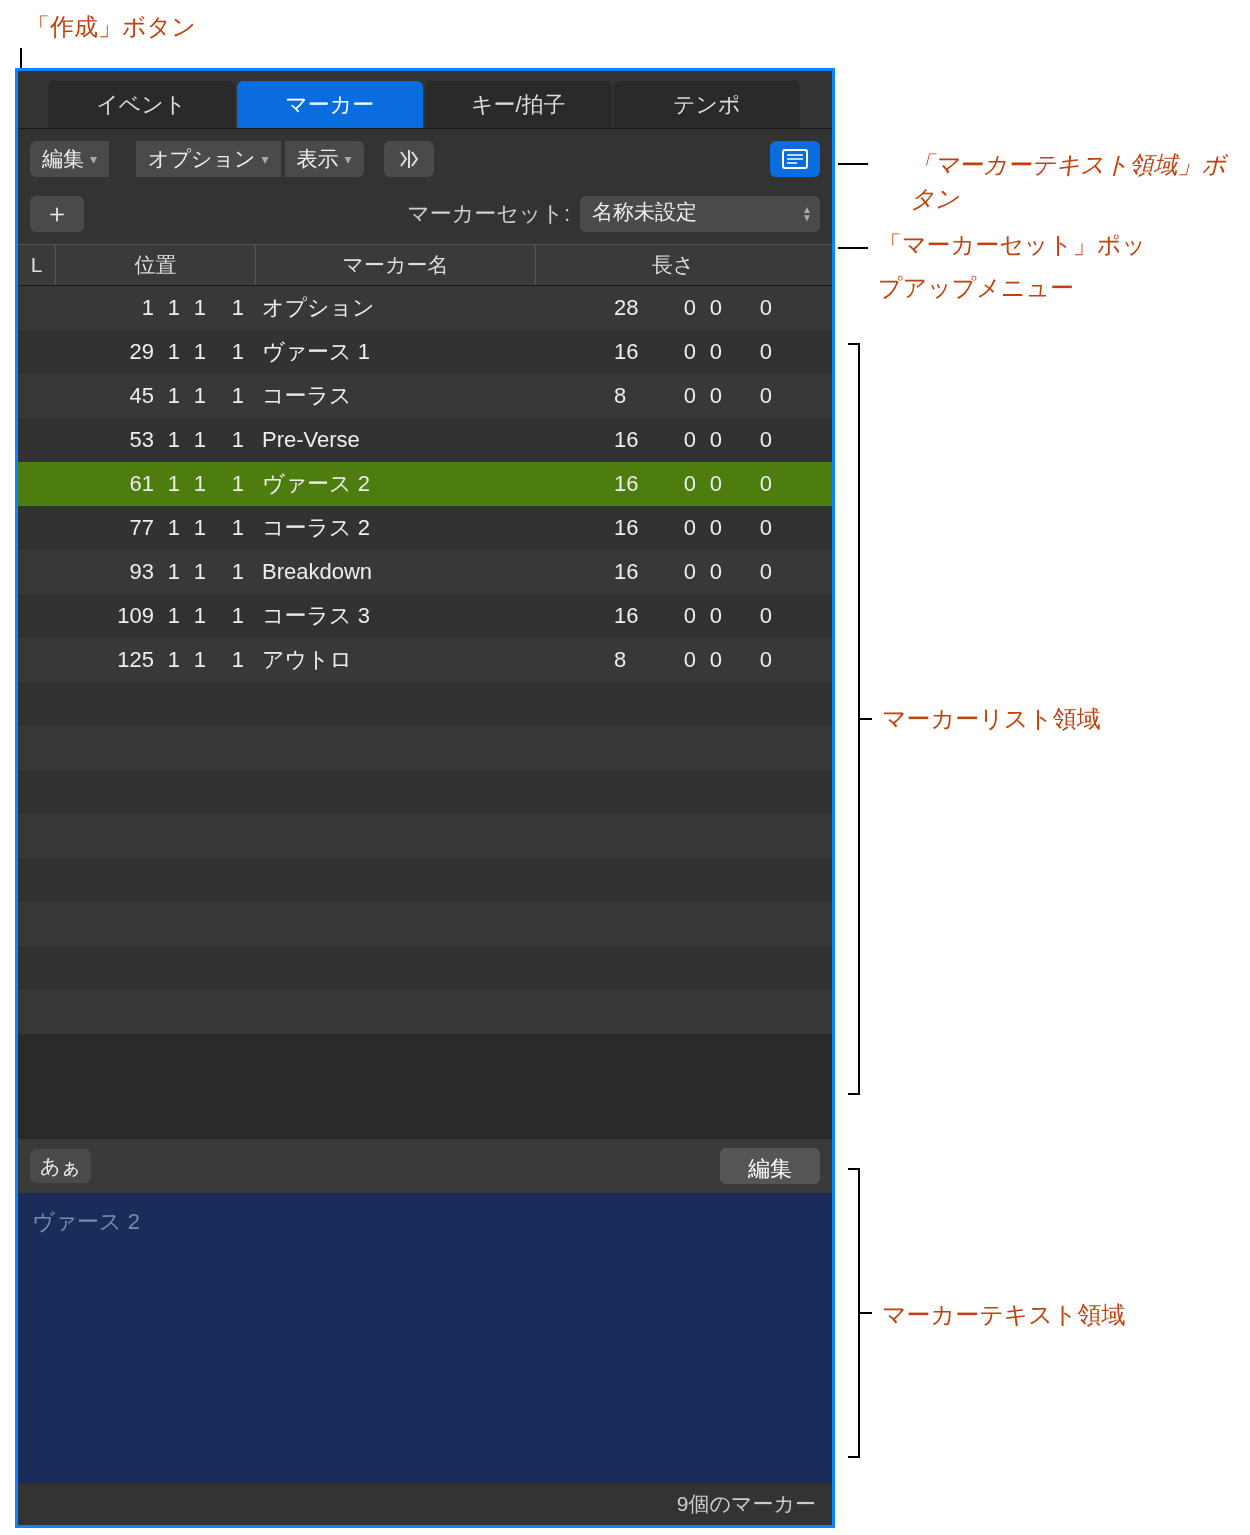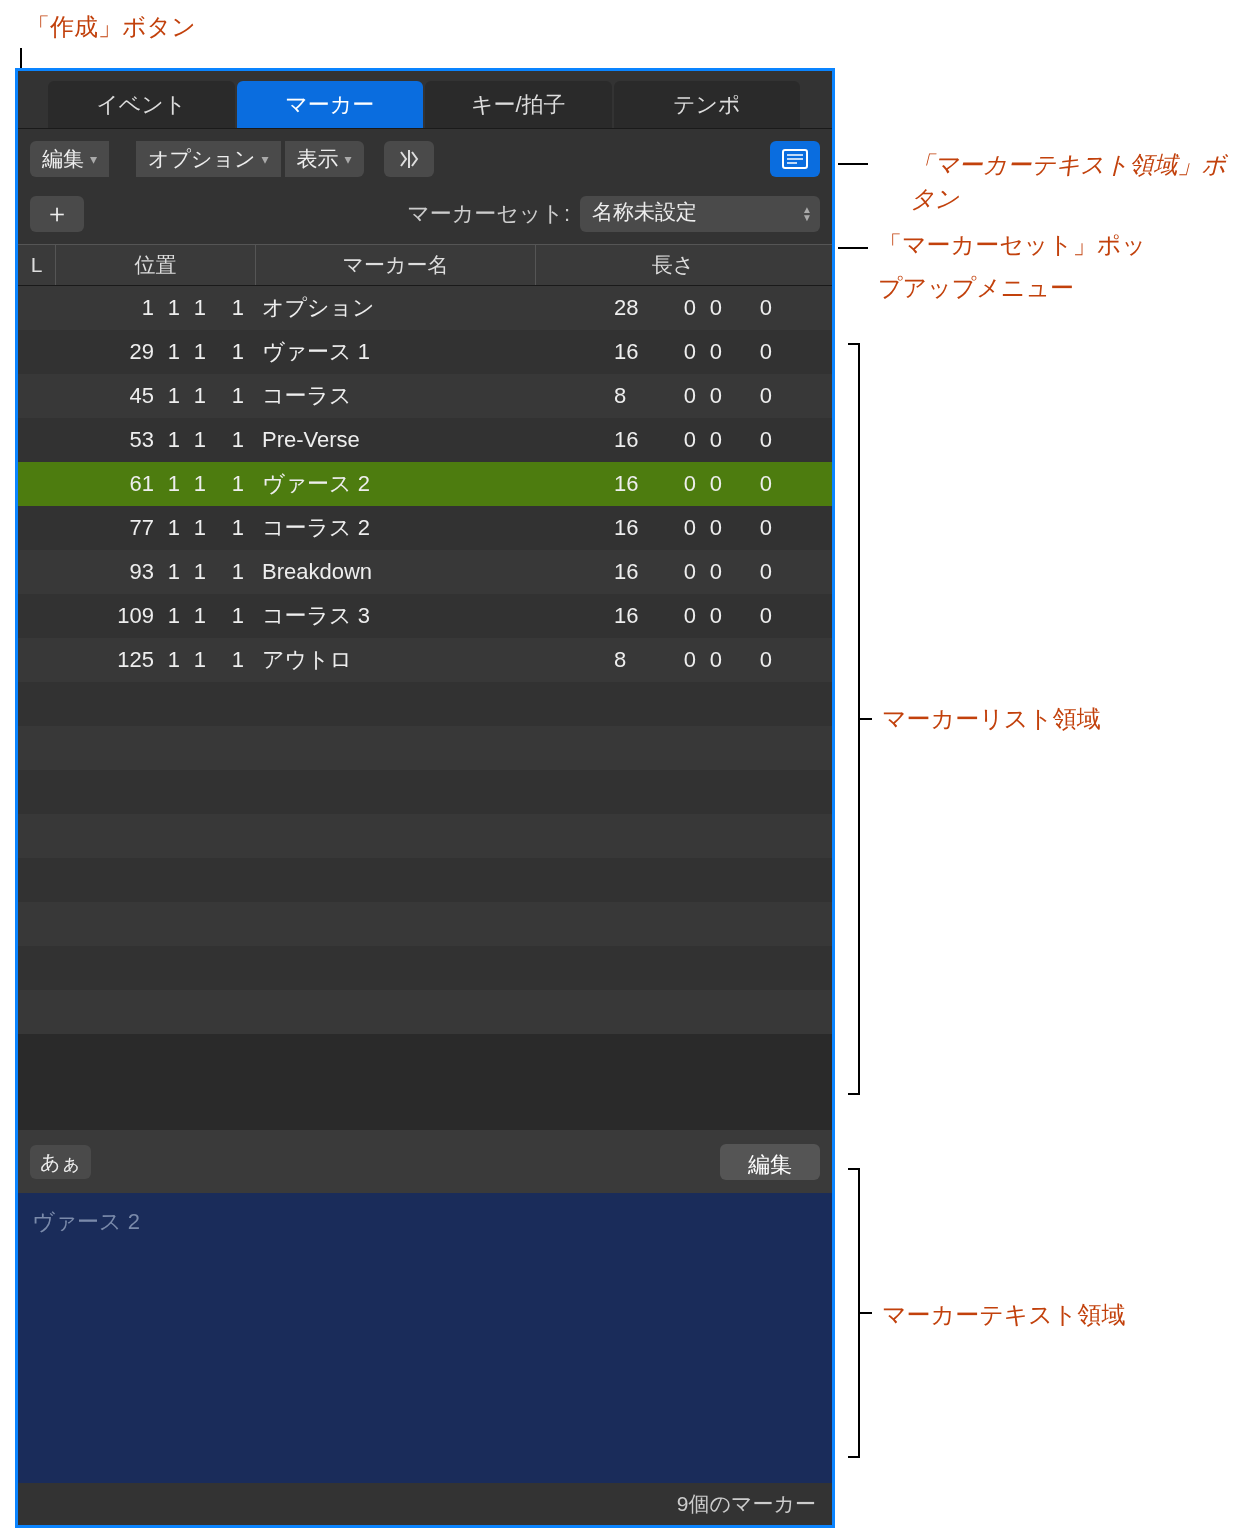--- a/index.html
+++ b/index.html
@@ -204,21 +204,21 @@
 .len-a { width: 40px; text-align:left; margin-right:22px;}
 .len-b { width: 20px; text-align:right; margin-right:6px;}
 .len-c { width: 20px; text-align:right; margin-right:30px;}
 .len-d { width: 20px; text-align:right;}
 .mid-bar {
   display: flex;
   align-items: center;
   justify-content: space-between;
   background: #3a3a3a;
   padding: 8px 12px;
-  height: 63px;
+  height: 54px;
 }
 .small-btn {
   background: #4a4a4a;
   color: #eee;
   border: none;
   padding: 4px 10px;
   font-size: 20px;
   border-radius: 6px;
   height: 34px;
 }

